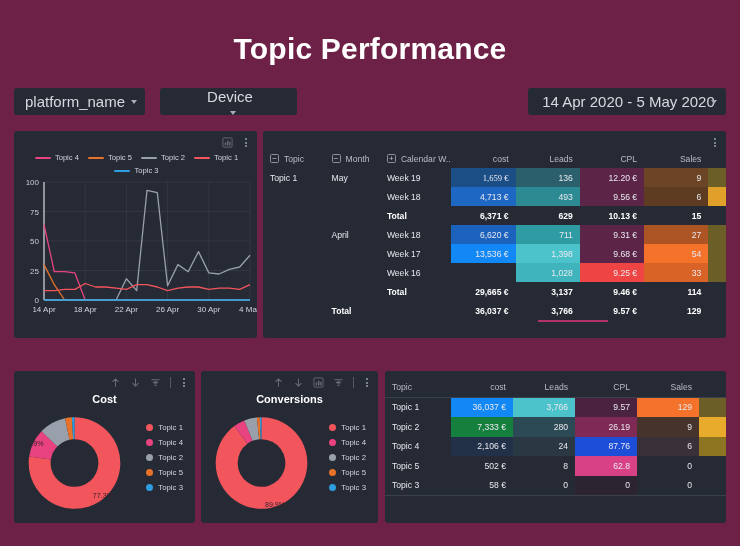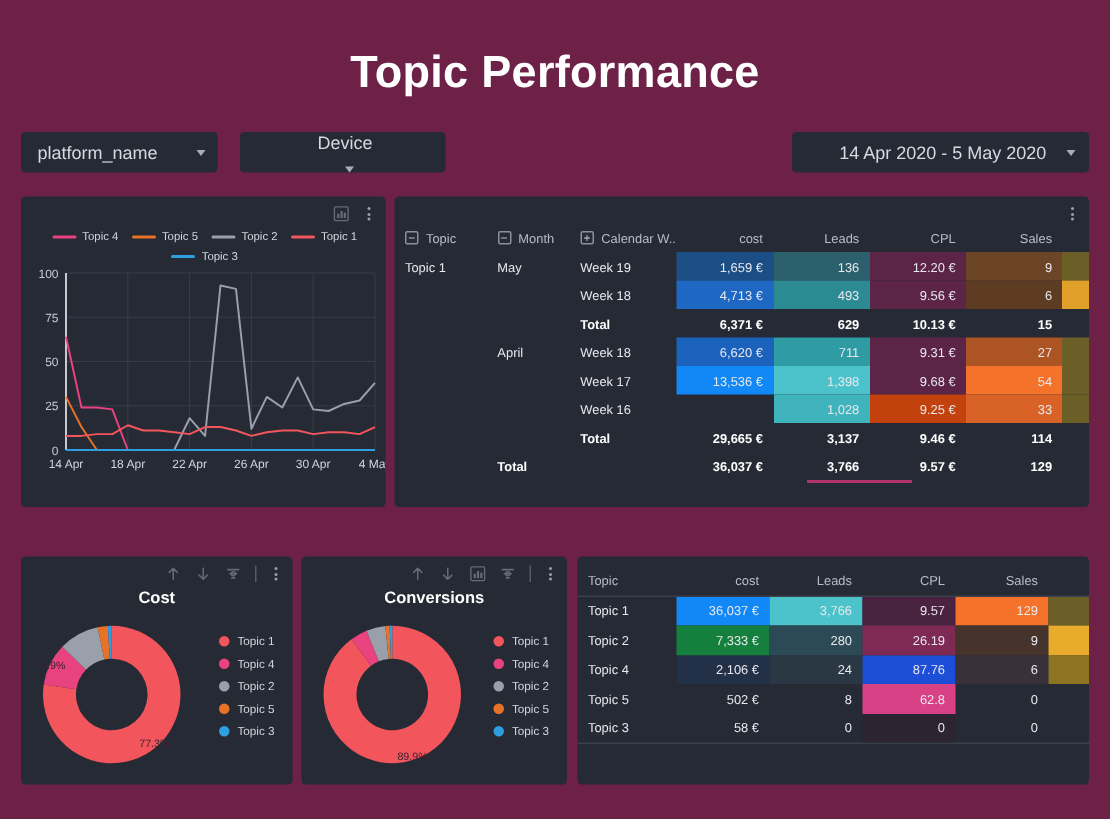--- a/index.html
+++ b/index.html
@@ -17,21 +17,21 @@
     text-align:center; font-size:30px; font-weight:bold;
     color:#ffffff; letter-spacing:0.2px;
     padding-top:32px;
   }
 
   
   .filters { position:absolute; top:88px; left:0; width:740px; height:28px; }
   .select {
     position:absolute; height:27px; background:#262a35;
     border-radius:3px; display:flex; align-items:center;
-    padding:0 8px 0 11px; font-size:12px; color:#d7d9e0;
+    padding:0 8px 0 11px; font-size:15px; color:#d7d9e0;
   }
   .select .lbl { flex:1; white-space:nowrap; overflow:hidden; }
   .caret {
     width:0;height:0;border-left:3.5px solid transparent;
     border-right:3.5px solid transparent;border-top:4px solid #a9adb8;
     margin-left:6px;
   }
   #f-platform { left:14px; width:131px; }
   #f-device   { left:160px; width:137px;flex-direction:column; }
   #f-date     { left:528px; width:198px; justify-content:center; }
@@ -225,21 +225,21 @@
         <span class="c c-num">Leads</span>
         <span class="c c-num">CPL</span>
         <span class="c c-num">Sales</span>
         <span class="c c-edge"></span>
       </div>
       <div id="pv-body">
           <div class="pv-row">
             <span class="c c-topic">Topic 1</span>
             <span class="c c-month">May</span>
             <span class="c c-week">Week 19</span>
-            <span class="c c-num" style="background: rgb(28, 78, 134);">1,659 €</span>
+            <span class="c c-num" style="background: rgb(28, 78, 134); font-family: Liberation Serif, serif;">1,659 €</span>
             <span class="c c-num" style="background: rgb(42, 95, 107);">136</span>
             <span class="c c-num" style="background: rgb(92, 37, 71);">12.20 €</span>
             <span class="c c-num" style="background: rgb(107, 69, 38);">9</span>
             <span class="c c-edge" style="background: rgb(107, 95, 39);"></span>
           </div>
           <div class="pv-row">
             <span class="c c-topic"></span>
             <span class="c c-month"></span>
             <span class="c c-week">Week 18</span>
             <span class="c c-num" style="background: rgb(30, 104, 196);">4,713 €</span>
@@ -277,21 +277,21 @@
             <span class="c c-num" style="background: rgb(92, 37, 71);">9.68 €</span>
             <span class="c c-num" style="background: rgb(244, 114, 42);">54</span>
             <span class="c c-edge" style="background: rgb(107, 95, 39);"></span>
           </div>
           <div class="pv-row">
             <span class="c c-topic"></span>
             <span class="c c-month"></span>
             <span class="c c-week">Week 16</span>
             <span class="c c-num" style="background: rgb(22, 119, 224); margin-top: 20px;">9,509 €</span>
             <span class="c c-num" style="background: rgb(63, 180, 189);">1,028</span>
-            <span class="c c-num" style="background: #c2410c;">9.25 €</span>
+            <span class="c c-num" style="background: #ef4444;">9.25 €</span>
             <span class="c c-num" style="background: rgb(217, 99, 39);">33</span>
             <span class="c c-edge" style="background: rgb(107, 95, 39);"></span>
           </div>
           <div class="pv-row">
             <span class="c c-topic bold"></span>
             <span class="c c-month bold"></span>
             <span class="c c-week bold">Total</span>
             <span class="c c-num bold">29,665 €</span>
             <span class="c c-num bold">3,137</span>
             <span class="c c-num bold">9.46 €</span>

